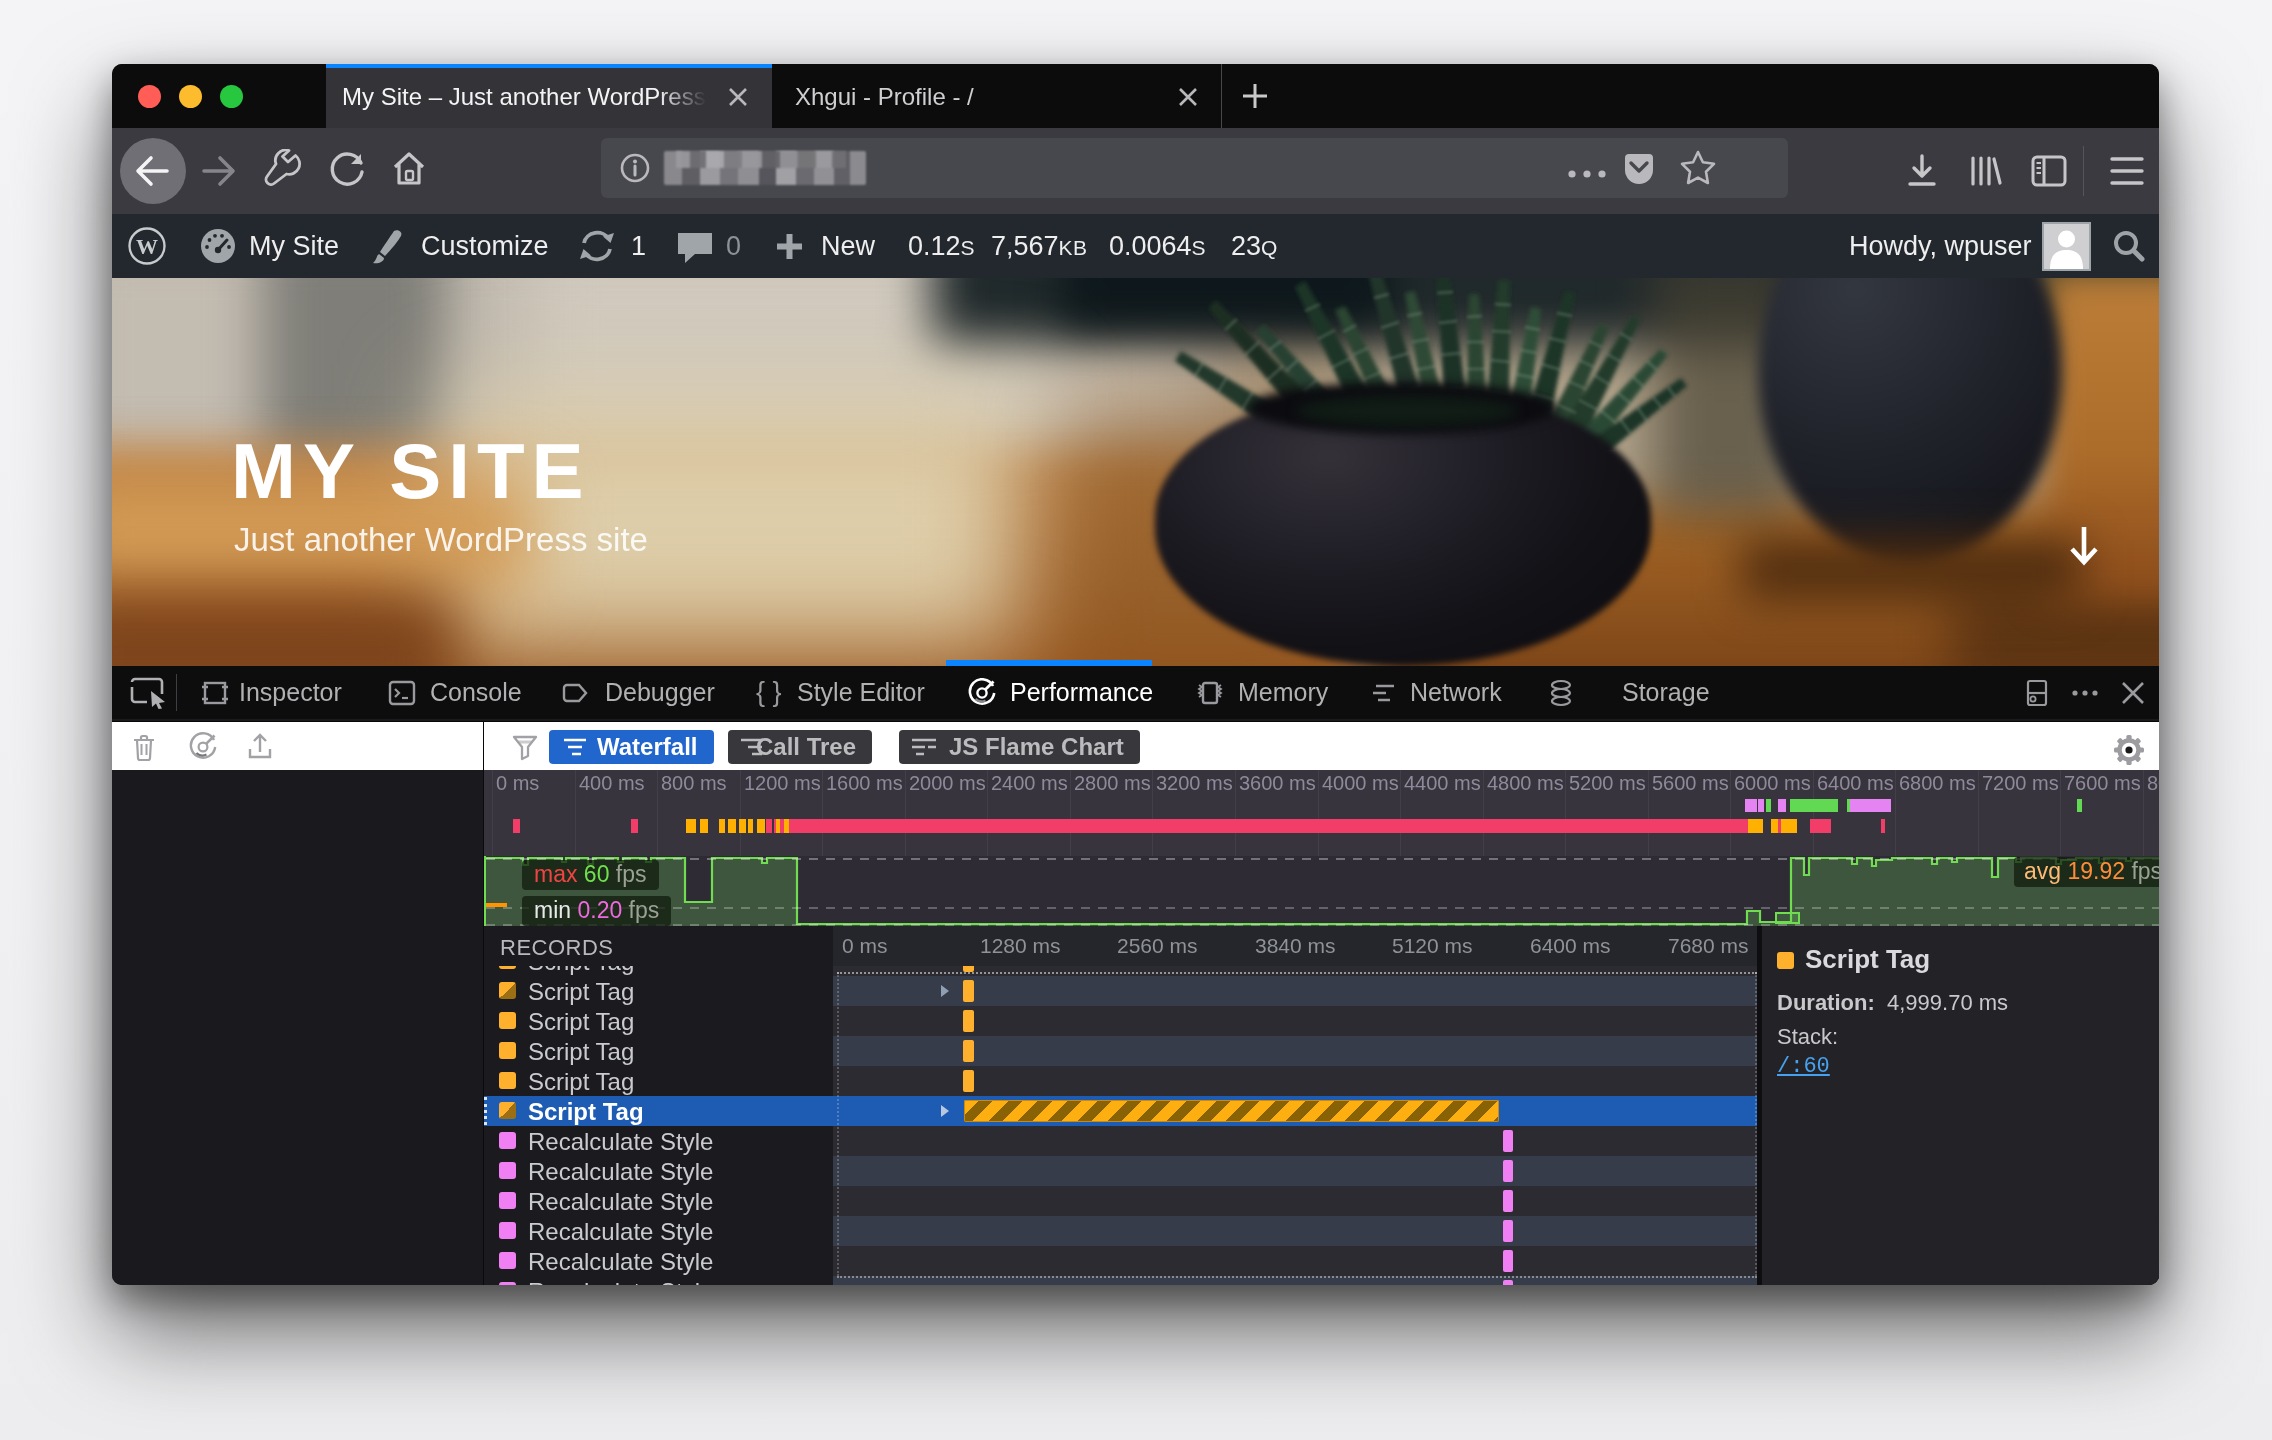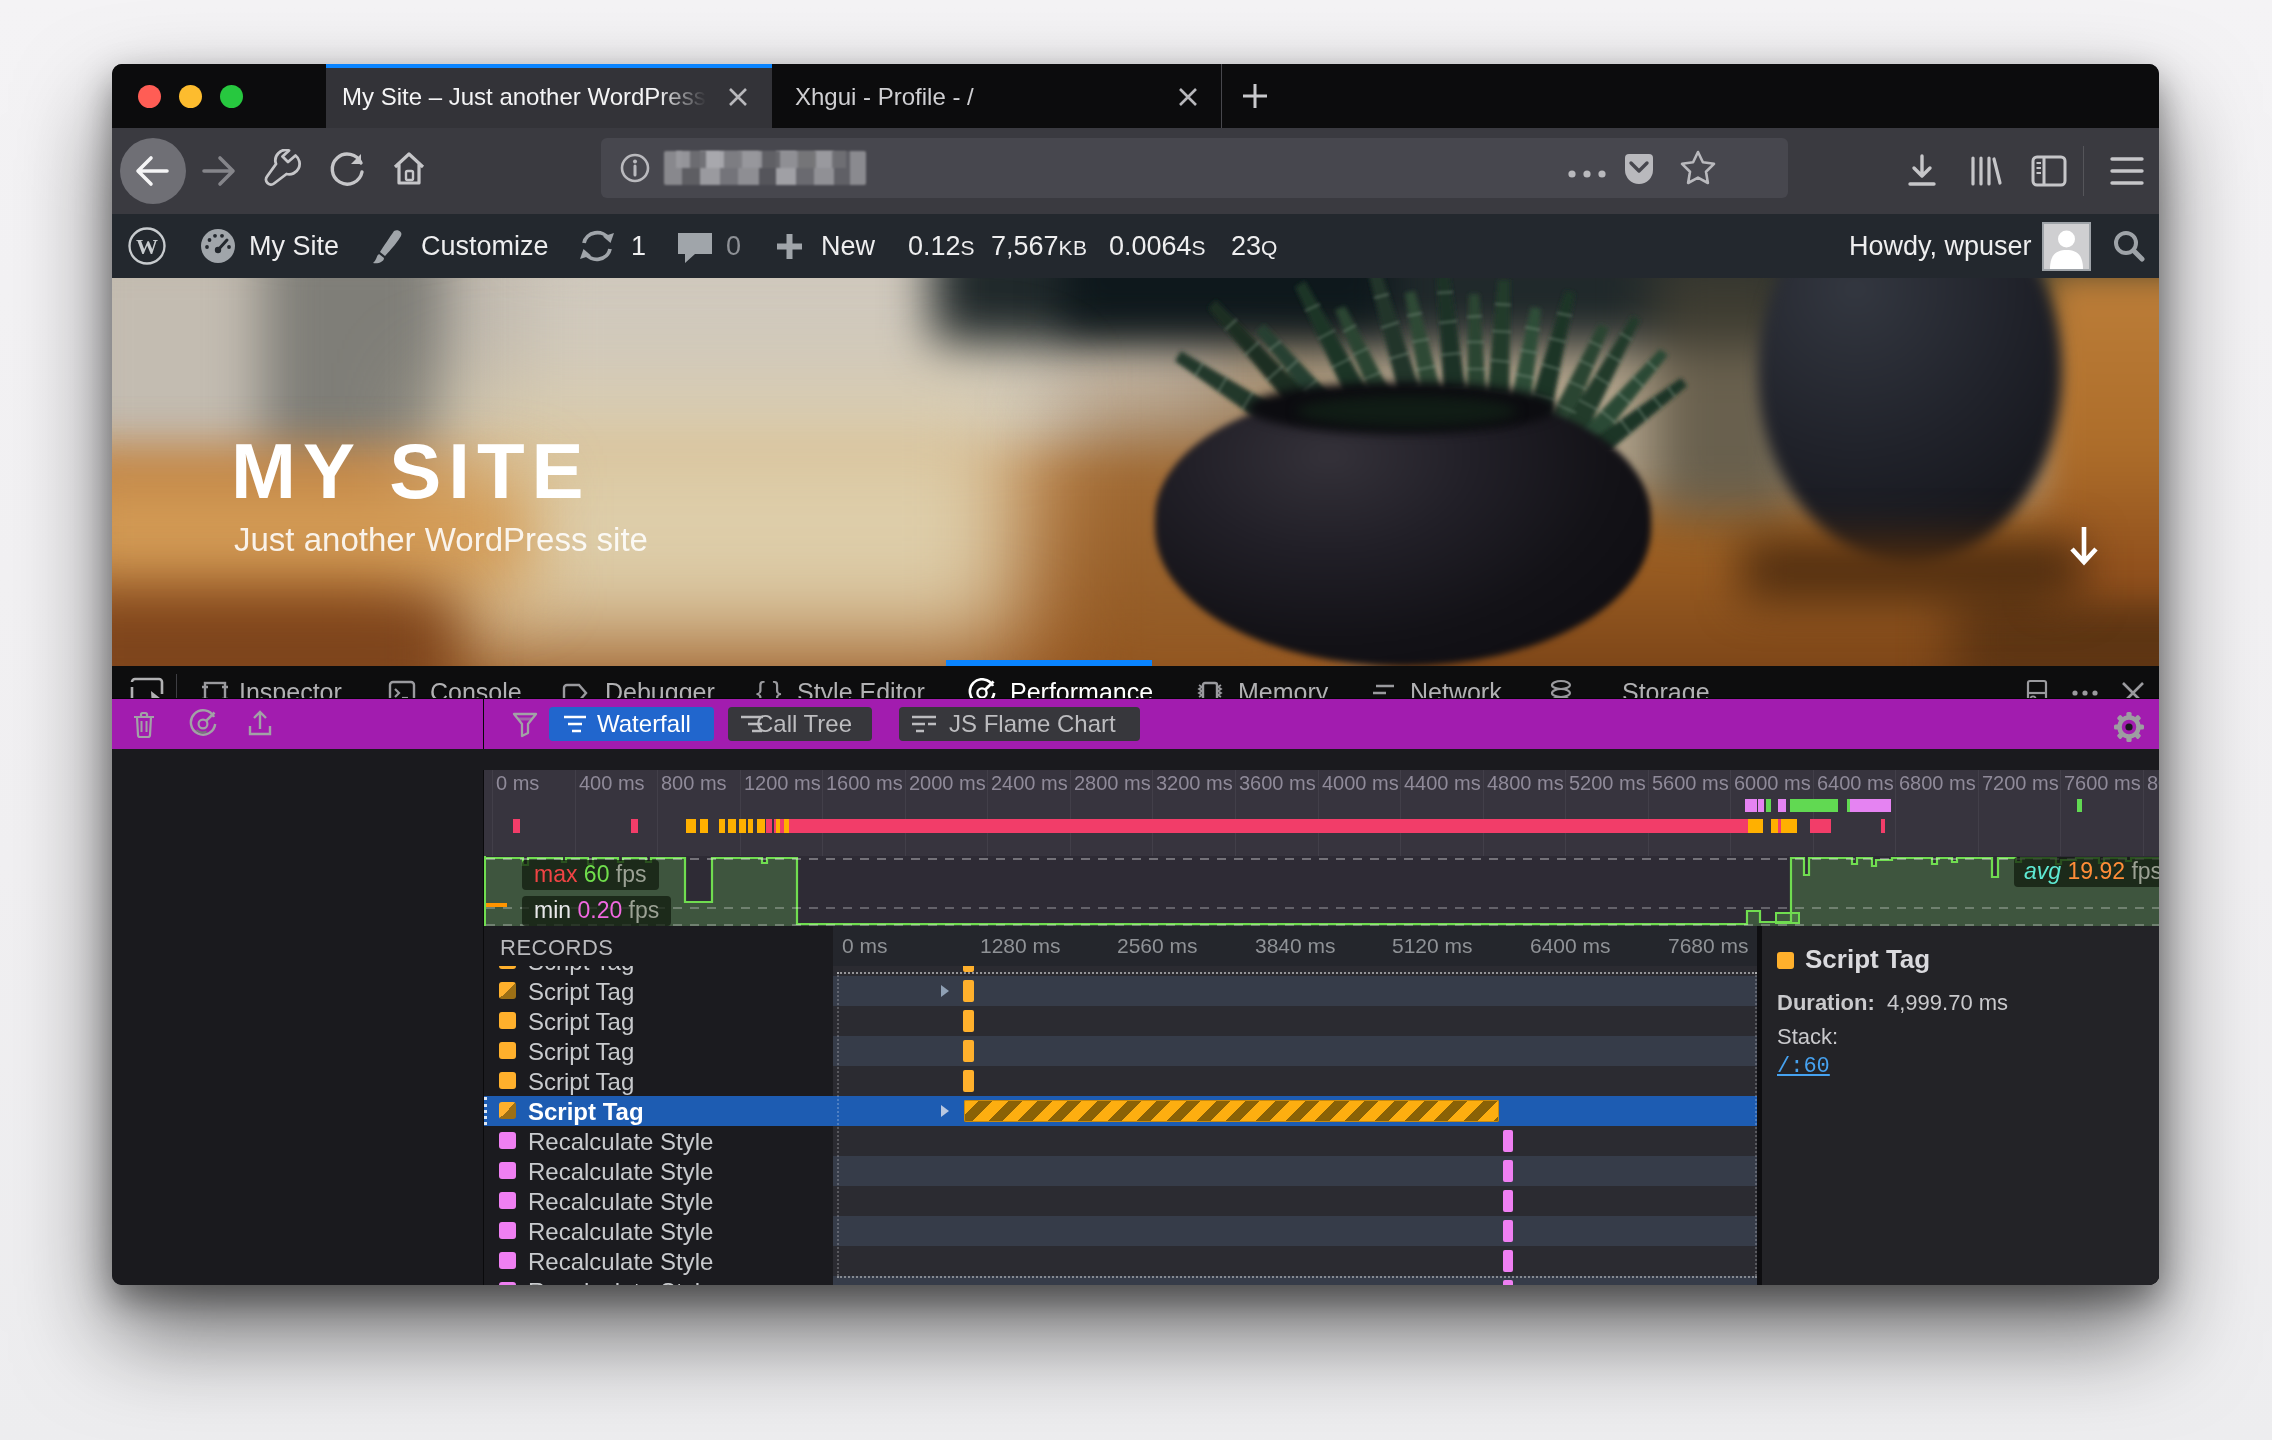--- a/index.html
+++ b/index.html
@@ -31,21 +31,21 @@
 #hero { position:absolute; left:0; top:214px; width:100%; height:388px; overflow:hidden; background:#b3a48c; }
 #hero .b { position:absolute; }
 
 .hero-title { position:absolute; left:119px; top:148px; font-size:78px; font-weight:bold; letter-spacing:7px; color:#fff; }
 .hero-sub { position:absolute; left:122px; top:243px; font-size:33px; color:rgba(255,255,255,0.88); }
 .sc { font-size:21px; letter-spacing:0.5px; }
 
 
 #dtabs { position:absolute; left:0; top:602px; width:100%; height:53px; background:#0d0d0e; }
 .dtab { position:absolute; top:0; height:53px; line-height:53px; color:#b1b1b3; font-size:25px; }
-#dtoolbar { position:absolute; left:0; top:634px; width:100%; height:51px; background:#a21caf; border-top:1px solid #060607; }
+#dtoolbar { position:absolute; left:0; top:657px; width:100%; height:51px; background:#ffffff; border-top:1px solid #060607;font-weight:bold; }
 #dbody { position:absolute; left:0; top:706px; width:100%; height:515px; background:#1a1a1e; }
 .dticon { position:absolute; top:12px; width:30px; height:30px; color:#9a9a9e; }
 .tbicon { position:absolute; top:10px; width:30px; height:30px; color:#a2a2a6; }
 .wbtn { position:absolute; top:8px; height:34px; border-radius:4px; font-size:24px; line-height:33px; }
 #sidebar { position:absolute; left:0; top:0; width:371px; height:515px; background:#19191D; }
 #recrow { position:absolute; left:0; top:0; width:100%; height:96px; background:#1C5AAE; }
 #overview { position:absolute; left:372px; top:0; width:1675px; height:86px; background:#37343E; overflow:hidden; }
 .rlab { position:absolute; top:2px; font-size:20px; color:#8f8a99; white-space:nowrap; }
 .gline { position:absolute; top:0; width:1px; height:86px; background:rgba(255,255,255,0.06); }
 #fps { position:absolute; left:372px; top:86px; width:1675px; height:70px; background:#2E2B35; overflow:hidden; border-left:2px solid #70dd50; }
@@ -512,21 +512,21 @@
         <polygon points="0,70 0,2 37,2 37,9 42,9 42,2 76,2 76,6 80,6 80,2 102,2 102,8 107,8 107,2 132,2 132,6 137,6 137,2 160,2 160,6 165,6 165,2 199,2 199,46 226,46 226,2 229,2 276,2 276,7 281,7 281,2 311,2 311,68 1261,68 1261,55 1274,55 1274,66 1305,66 1305,2 1318,2 1318,19 1323,19 1323,2 1366,2 1366,8 1371,8 1371,2 1386,2 1386,10 1390,10 1390,4 1406,4 1406,2 1446,2 1446,8 1451,8 1451,2 1466,2 1466,6 1471,6 1471,2 1506,2 1506,21 1512,21 1512,2 1530,2 1530,6 1535,6 1535,2 1570,2 1570,8 1575,8 1575,4 1590,4 1590,2 1613,2 1613,7 1618,7 1618,2 1640,2 1640,5 1645,5 1645,2 1675,2 1675,70" fill="rgba(110,210,90,0.26)"></polygon>
         <polyline points="0,2 37,2 37,9 42,9 42,2 76,2 76,6 80,6 80,2 102,2 102,8 107,8 107,2 132,2 132,6 137,6 137,2 160,2 160,6 165,6 165,2 199,2 199,46 226,46 226,2 229,2 276,2 276,7 281,7 281,2 311,2 311,68 1261,68 1261,55 1274,55 1274,66 1305,66 1305,2 1318,2 1318,19 1323,19 1323,2 1366,2 1366,8 1371,8 1371,2 1386,2 1386,10 1390,10 1390,4 1406,4 1406,2 1446,2 1446,8 1451,8 1451,2 1466,2 1466,6 1471,6 1471,2 1506,2 1506,21 1512,21 1512,2 1530,2 1530,6 1535,6 1535,2 1570,2 1570,8 1575,8 1575,4 1590,4 1590,2 1613,2 1613,7 1618,7 1618,2 1640,2 1640,5 1645,5 1645,2 1675,2" fill="none" stroke="#70dd50" stroke-width="2.2"></polyline>
         <line x1="0" y1="3" x2="1675" y2="3" stroke="rgba(255,255,255,0.45)" stroke-width="1.6" stroke-dasharray="9 8"></line>
         <line x1="0" y1="52" x2="1675" y2="52" stroke="rgba(255,255,255,0.35)" stroke-width="1.6" stroke-dasharray="9 8"></line>
         <line x1="0" y1="69" x2="1675" y2="69" stroke="rgba(255,255,255,0.35)" stroke-width="1.6" stroke-dasharray="9 8"></line>
         <rect x="0" y="47" width="21" height="4" fill="#ff9400"></rect>
       </svg>
       <div class="fbadge" style="left:36px;top:4px;"><span style="color:#ef4444;text-align:right;">max </span><span style="color:#70e04c;">60 </span><span style="color:#9ba194;">fps</span></div>
       <div class="fbadge" style="left:36px;top:40px;"><span style="color:#e8e8ea;">min </span><span style="color:#f068e0;">0.20 </span><span style="color:#9ba194;">fps</span></div>
       <div style="position:absolute;left:1289px;top:56px;width:25px;height:12px;border:2px solid #70dd50;background:rgba(110,210,90,0.25);"></div>
-      <div class="fbadge" style="left:1528px;top:1px;padding:0 10px;"><span style="color:#5eead4;font-style:italic;">avg </span><span style="color:#ff8d38;">19.92 </span><span style="color:#9ba194;">fps</span></div>
+      <div class="fbadge" style="left:1528px;top:1px;padding:0 10px;"><span style="color:#fdba74;">avg </span><span style="color:#ff8d38;">19.92 </span><span style="color:#9ba194;">fps</span></div>
     </div>
     <div style="position:absolute;left:371px;top:0;width:1px;height:515px;background:#0a0a0c;"></div>
     <div id="records">
       <div id="rechead">
         <div style="position:absolute;left:16px;top:9px;font-size:22px;color:#b9b9bc;letter-spacing:0.5px;">RECORDS</div>
         <div style="position:absolute;left:349px;top:0;width:924px;height:100%;background:#24262C;"></div>
         <div class="rlab2" style="left:358px;">0 ms</div>
       <div class="rlab2" style="left:496px;">1280 ms</div>
       <div class="rlab2" style="left:633px;">2560 ms</div>
       <div class="rlab2" style="left:771px;">3840 ms</div>

